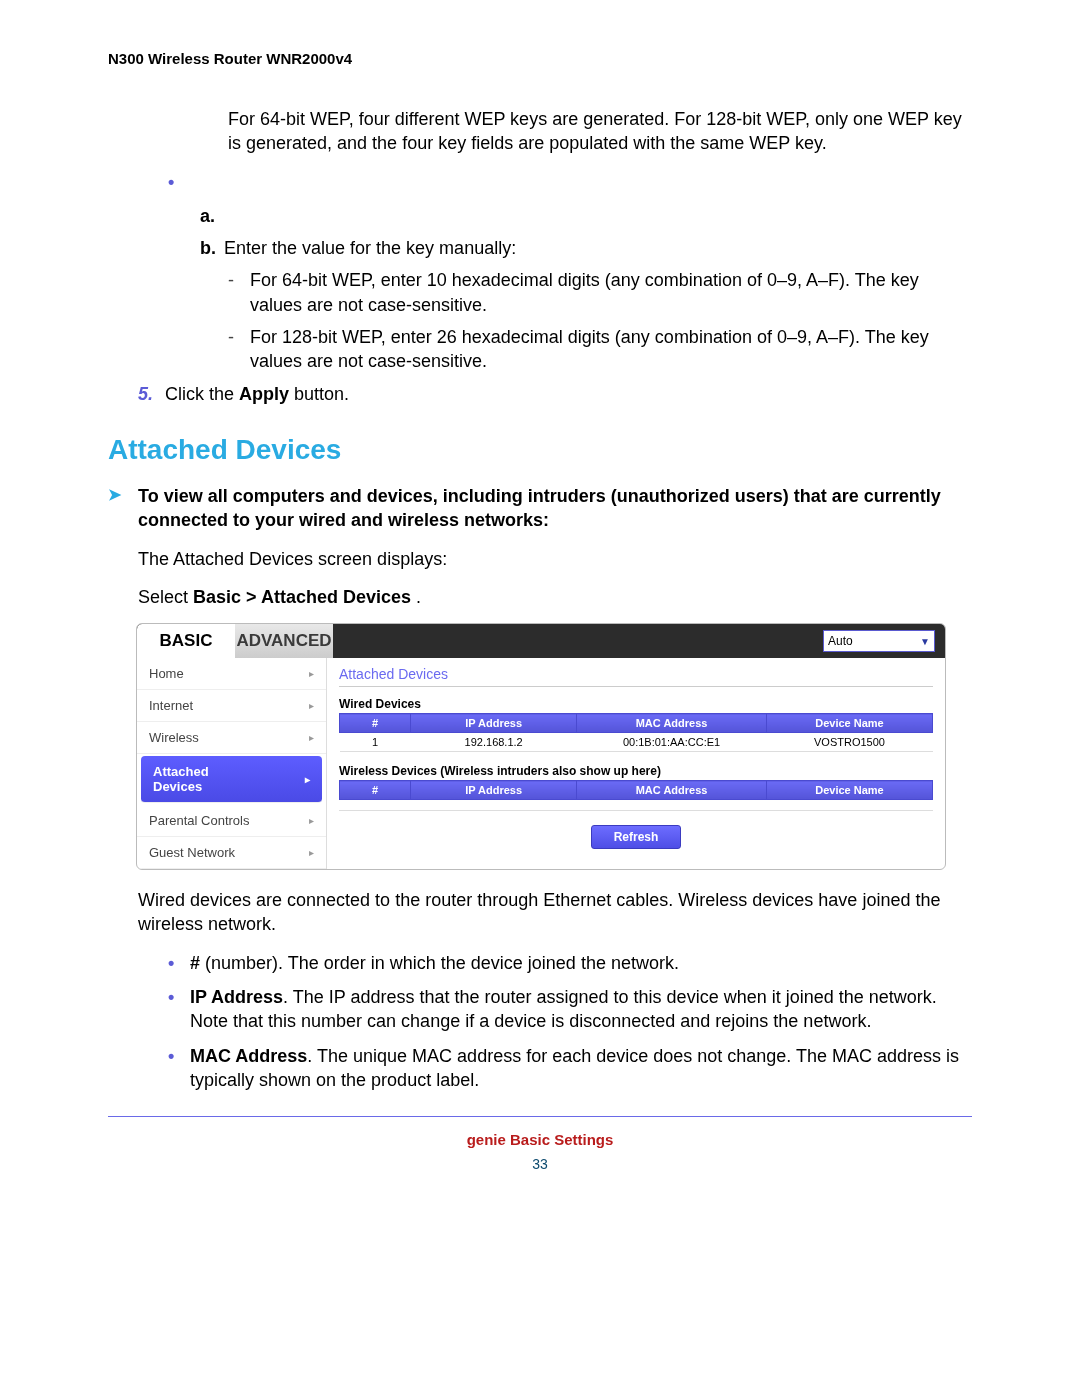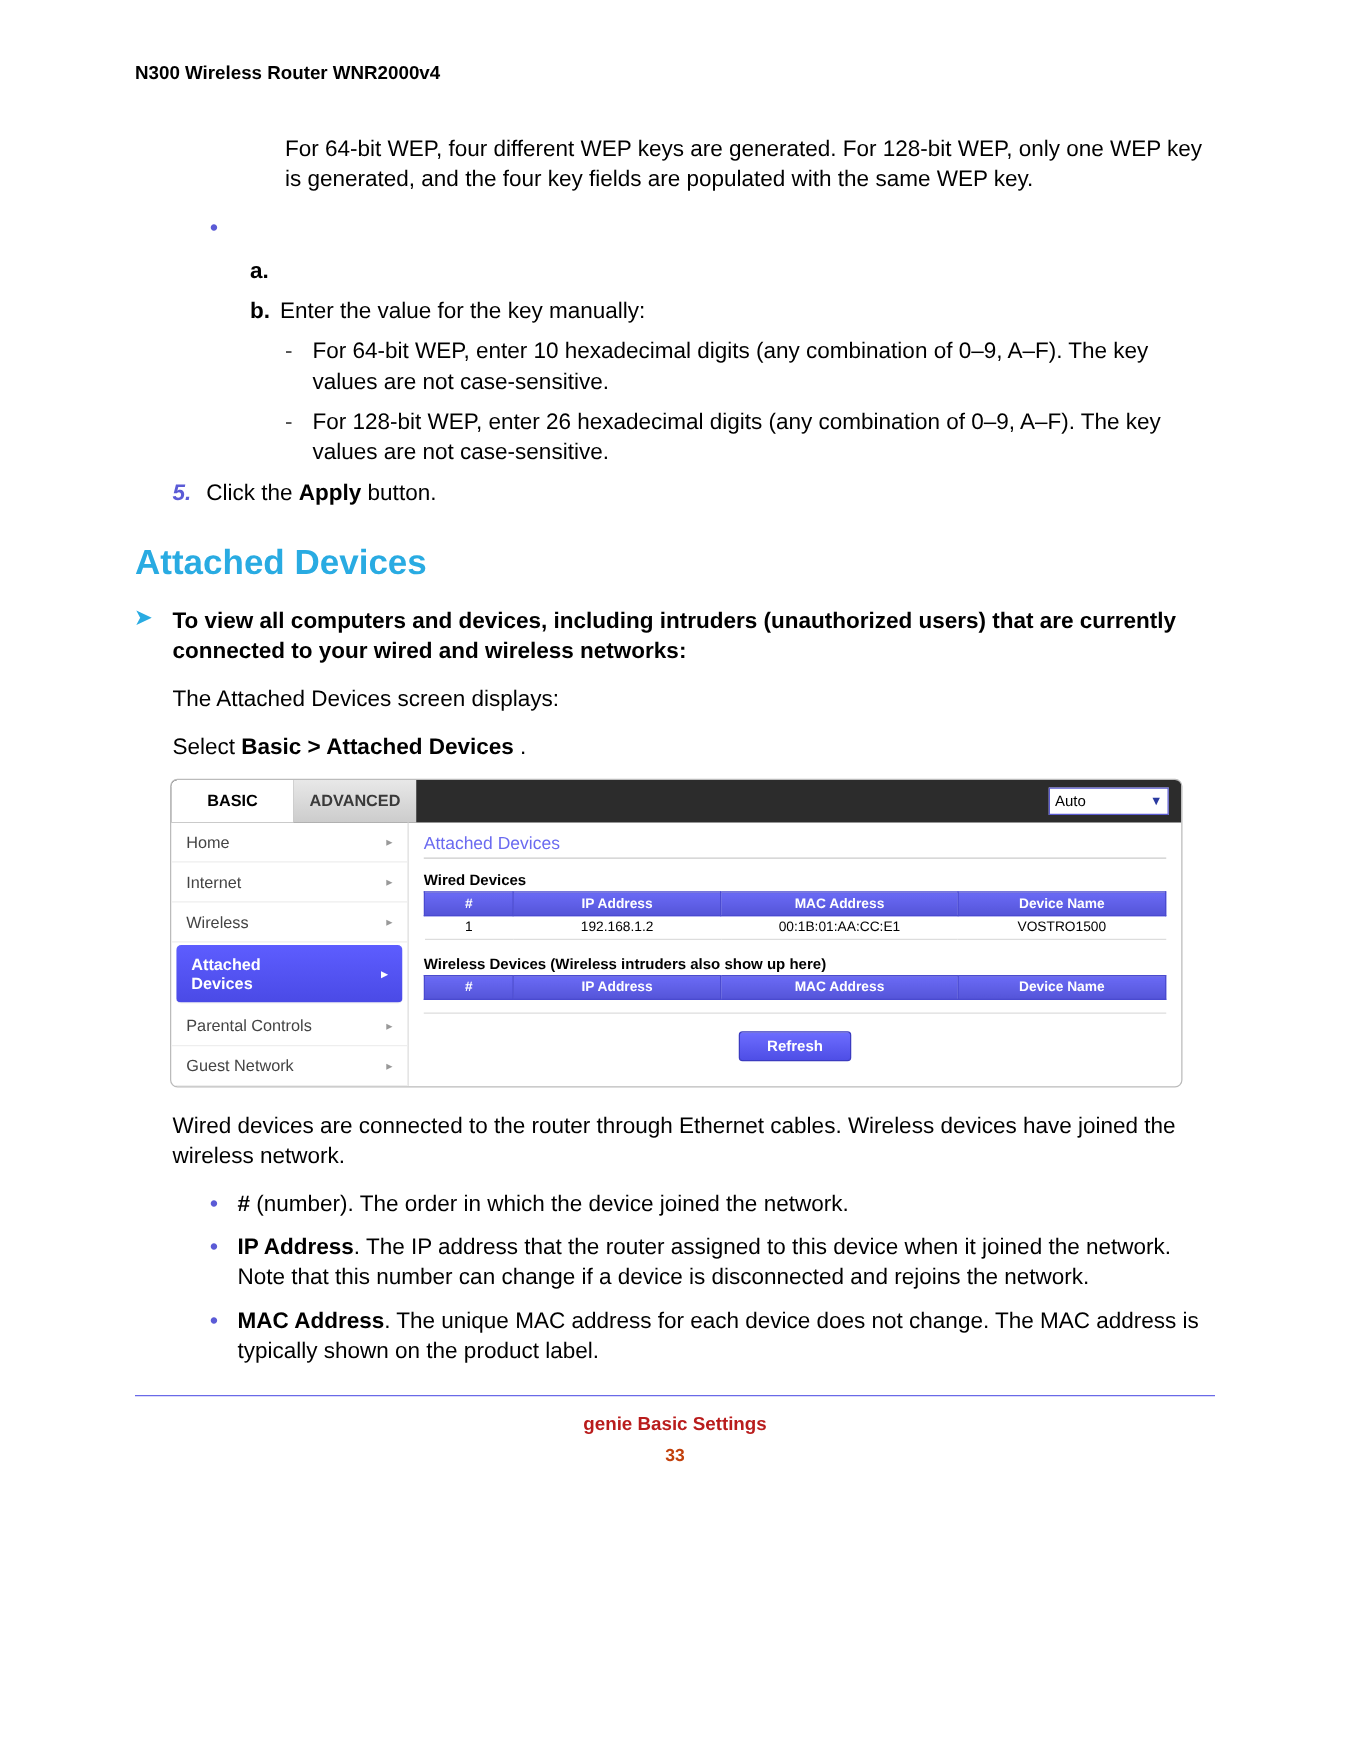--- a/index.html
+++ b/index.html
@@ -38,28 +38,28 @@
   .arrow-row { display:flex; margin-bottom:14px; line-height:1.35; }
   .arrow-mark { color:#29abe2; font-weight:bold; min-width:30px; font-size:16px; }
 
   
   .router-shot {
     border:1px solid #bbb; border-radius:6px; margin:8px 0 18px 28px; width:810px;
     background:#fff; overflow:hidden; font-size:13px;
   }
   .topbar { display:flex; background:#2c2c2c; height:34px; }
   .tab {
-    width:98px; text-align:center; line-height:34px; font-weight:bold; font-size:13px;
+    width:98px; text-align:center; line-height:34px; font-weight:bold; font-size:17px;
   }
   .tab-basic { background:#fff; color:#000; border-top-left-radius:5px; }
   .tab-adv   { background:linear-gradient(#e8e8e8,#ccc); color:#3a3a3a; }
   .top-spacer { flex:1; }
   .top-select {
     background:#fff; color:#000; font-size:12px; height:22px; margin:6px 10px 0 0;
-    width:96px; border:1px solid #5a5ad0; display:flex; align-items:center;
+    width:112px; border:1px solid #5a5ad0; display:flex; align-items:center;
     justify-content:space-between; padding:0 4px;
   }
   .top-select .chev { color:#2a3aa0; font-size:10px; }
   .shot-body { display:flex; }
   .sidebar { width:190px; border-right:1px solid #ddd; }
   .side-item {
     display:flex; justify-content:space-between; align-items:center;
     padding:8px 12px; border-bottom:1px solid #eee; color:#444; font-size:13px;gap:48px;
   }
   .side-item .chev { color:#999; font-size:10px; }
@@ -83,21 +83,21 @@
     display:inline-block; background:linear-gradient(#6d6dff,#4e4ee6);
     color:#fff; font-weight:bold; font-size:12px; padding:4px 22px;
     border:1px solid #3b3bc0; border-radius:3px;
   }
 
   .footer {
     border-top:1px solid #6a6ae8; margin-top:24px; padding-top:14px;
     text-align:center;
   }
   .footer-title { color:#b91c1c; font-weight:bold; font-size:15px; }
-  .footer-page  { color:#c2410c; font-weight:bold; font-size:14px; margin-top:8px; }
+  .footer-page  { color:#0c4a6e; font-weight:normal; font-size:14px; margin-top:8px; }
 </style>
 </head>
 <body>
 
 <div class="page">
   <div class="doc-header">N300 Wireless Router WNR2000v4</div>
 
   <div class="para indent-sub">For 64-bit WEP, four different WEP keys are generated. For 128-bit WEP, only one WEP key is generated, and the four key fields are populated with the same WEP key.</div>
 
   <div class="bullet-row indent-1">

